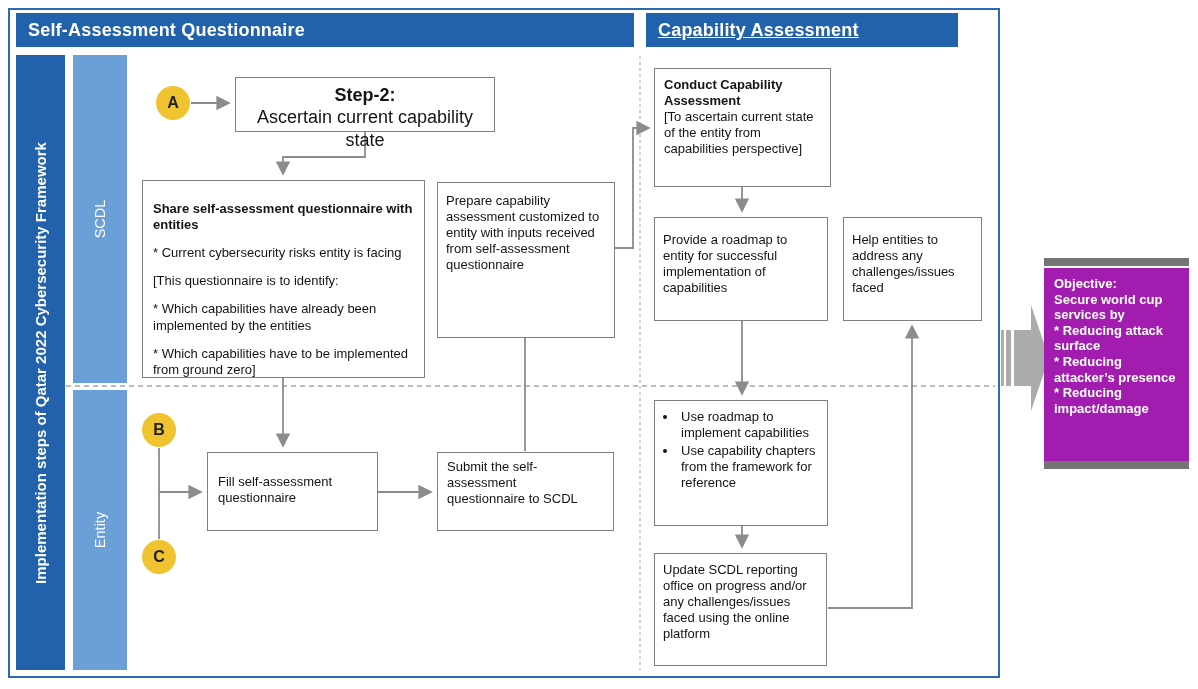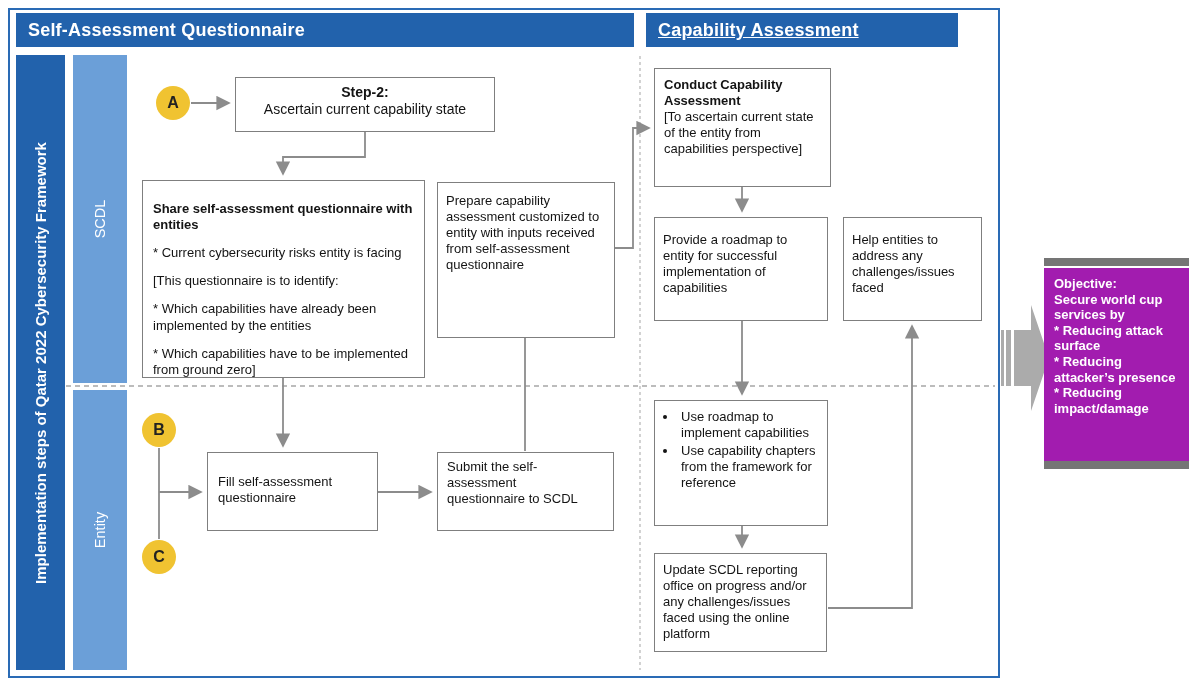--- a/index.html
+++ b/index.html
@@ -83,21 +83,21 @@
   <div class="circle" style="left:156px;top:86px;">
       <span>A</span>
     </div>
   <div class="circle" style="left:142px;top:413px;">
       <span>B</span>
     </div>
   <div class="circle" style="left:142px;top:540px;">
       <span>C</span>
     </div>
 
-  <div class="fbox center" style="left:235px;top:77px;width:260px;height:55px;font-size:14px;">
+  <div class="fbox center" style="left:235px;top:77px;width:260px;height:55px;font-size:18px;">
     <div class="bold">Step-2:</div>
     <div>Ascertain current capability state</div>
   </div>
 
   <div class="fbox" style="left:142px;top:180px;width:283px;height:198px;padding:8px 10px;">
     <p class="bold">Share self-assessment questionnaire with entities</p>
     <p>* Current cybersecurity risks entity is facing</p>
     <p>[This questionnaire is to identify:</p>
     <p>* Which capabilities have already been implemented by the entities</p>
     <p>* Which capabilities have to be implemented from ground zero]</p>
@@ -128,21 +128,21 @@
     <span>Submit the self-assessment questionnaire to SCDL</span>
   </div>
 
   <div class="fbox" style="left:654px;top:400px;width:174px;height:126px;padding:6px 6px;">
     <ul class="blt">
       <li>Use roadmap to implement capabilities</li>
       <li>Use capability chapters from the framework for reference</li>
     </ul>
   </div>
 
-  <div class="fbox" style="left:654px;top:553px;width:173px;height:99px;padding:8px 8px;">
+  <div class="fbox" style="left:654px;top:553px;width:173px;height:113px;padding:8px 8px;">
     <span>Update SCDL reporting office on progress and/or any challenges/issues faced using the online platform</span>
   </div>
 
   <div class="graybar" style="left:1044px;top:258px;"></div>
   <div class="objective">
     <div>Objective:</div>
     <div>Secure world cup services by</div>
     <div>* Reducing attack surface</div>
     <div>* Reducing attacker’s presence</div>
     <div>* Reducing impact/damage</div>

